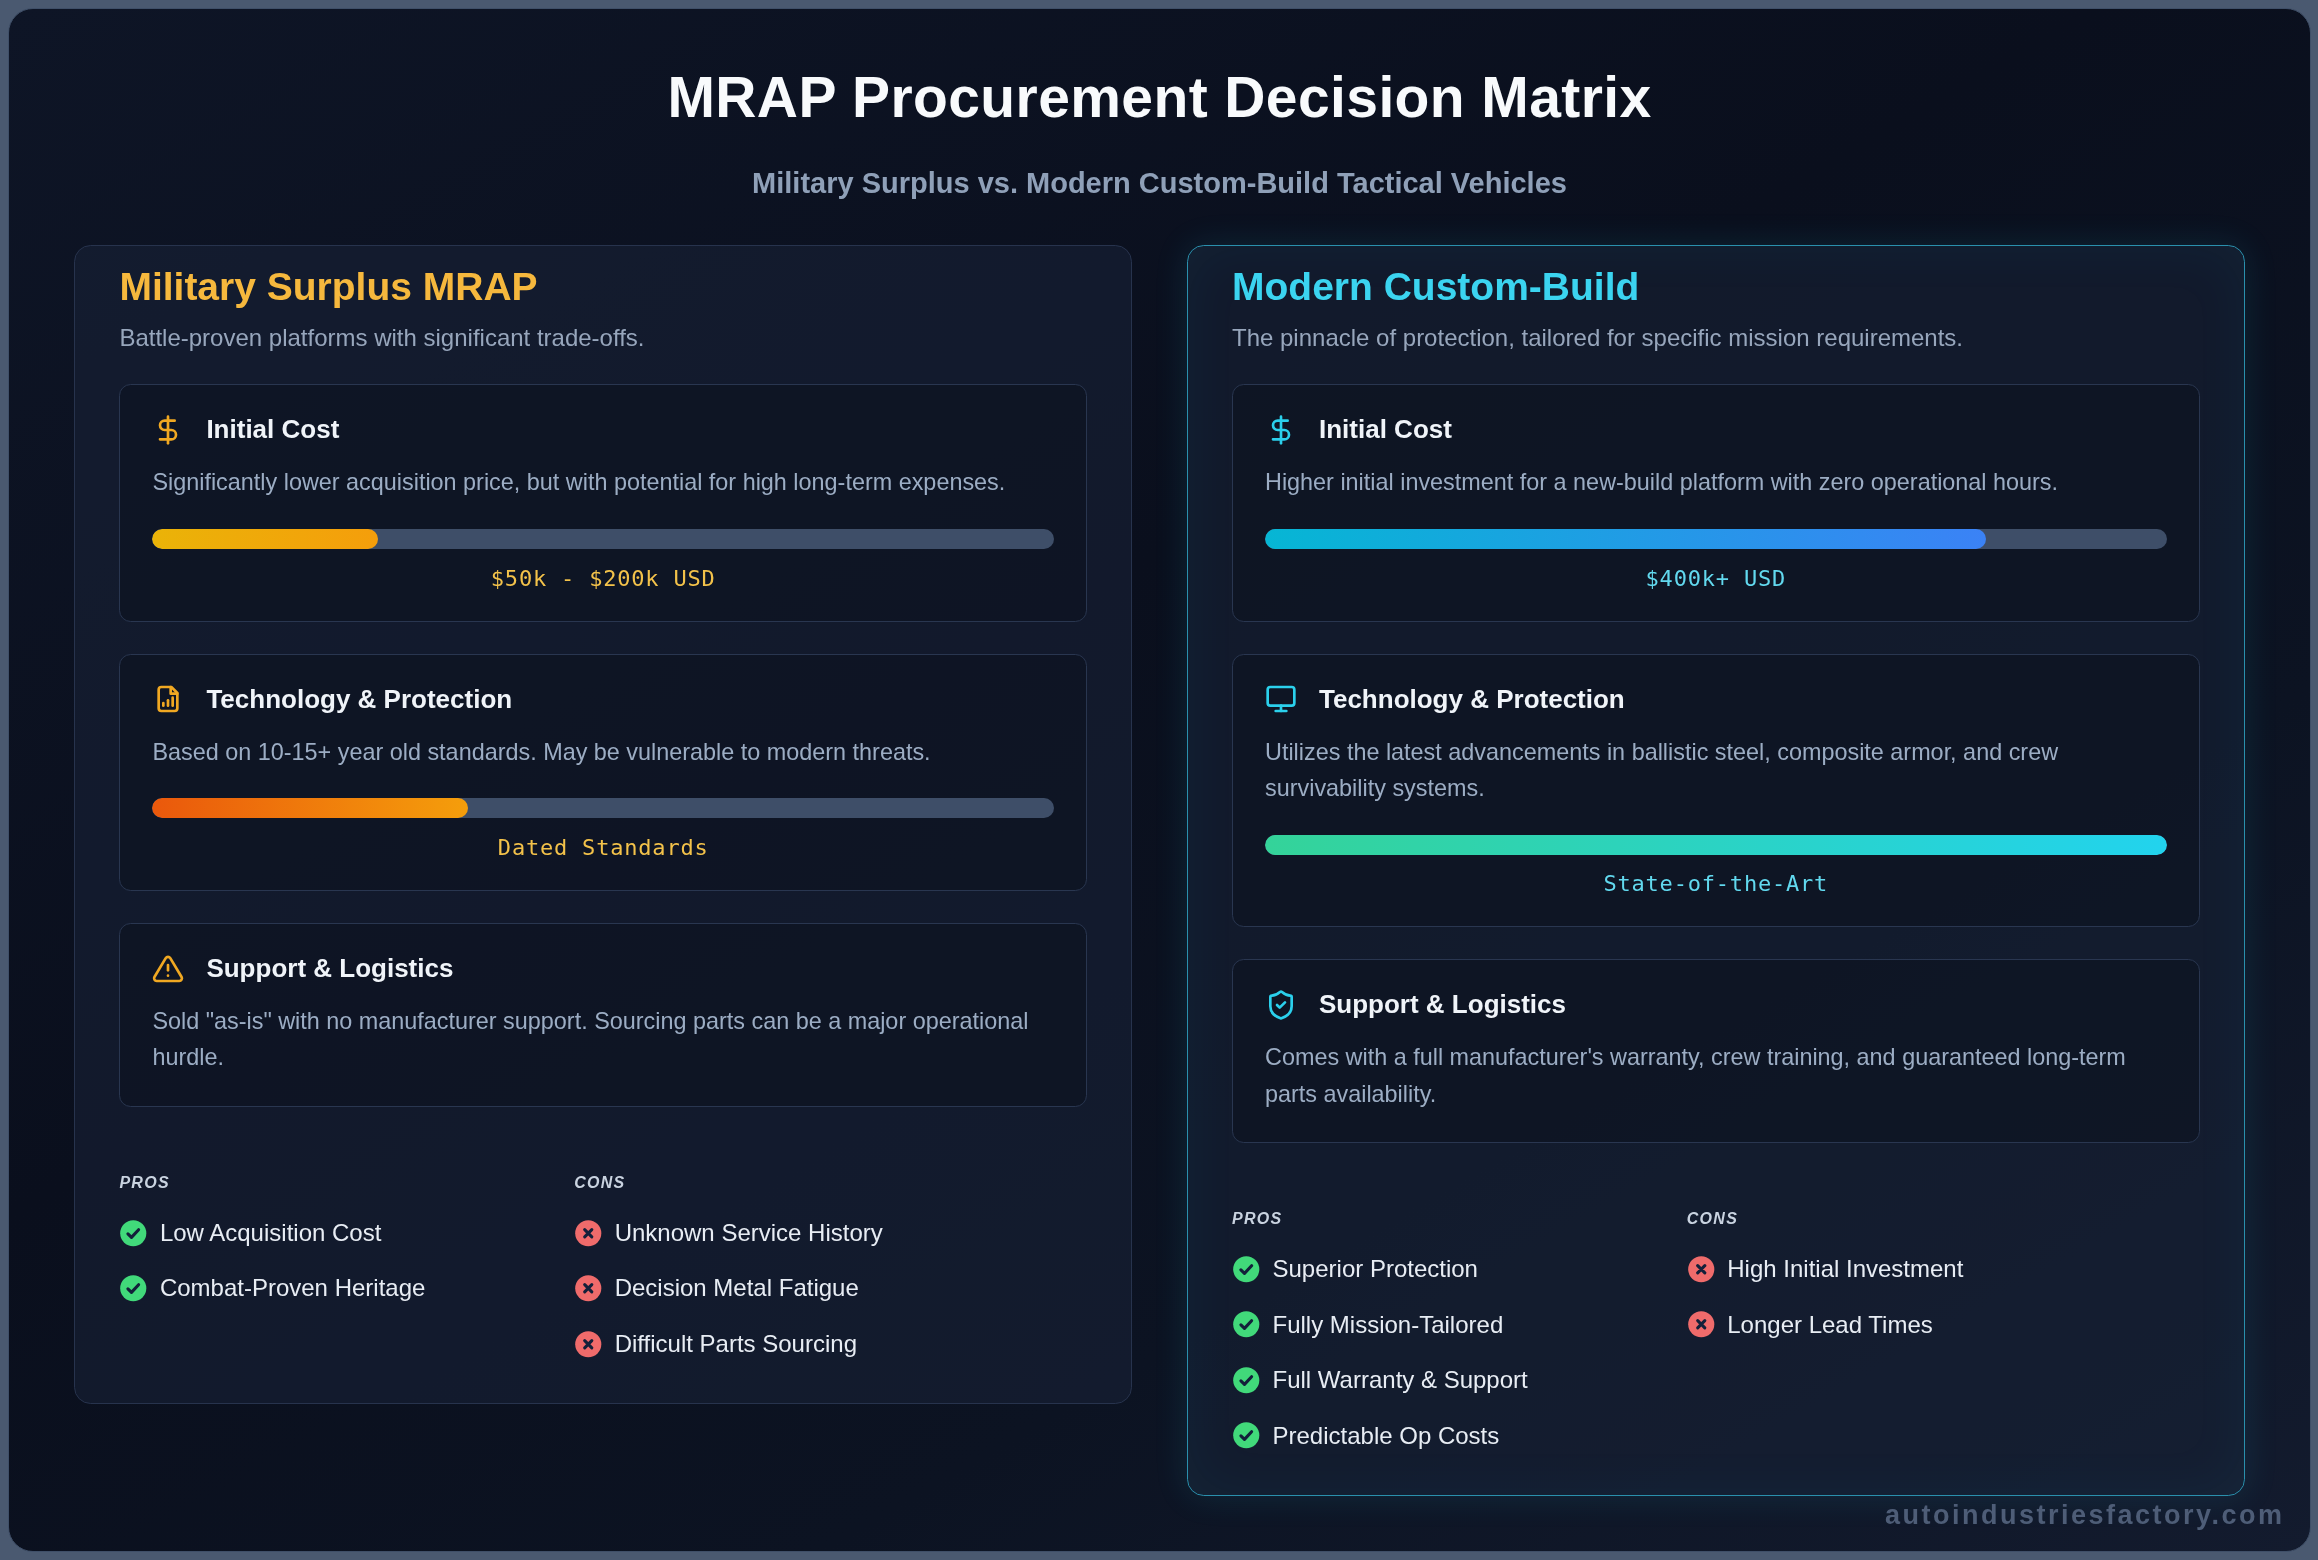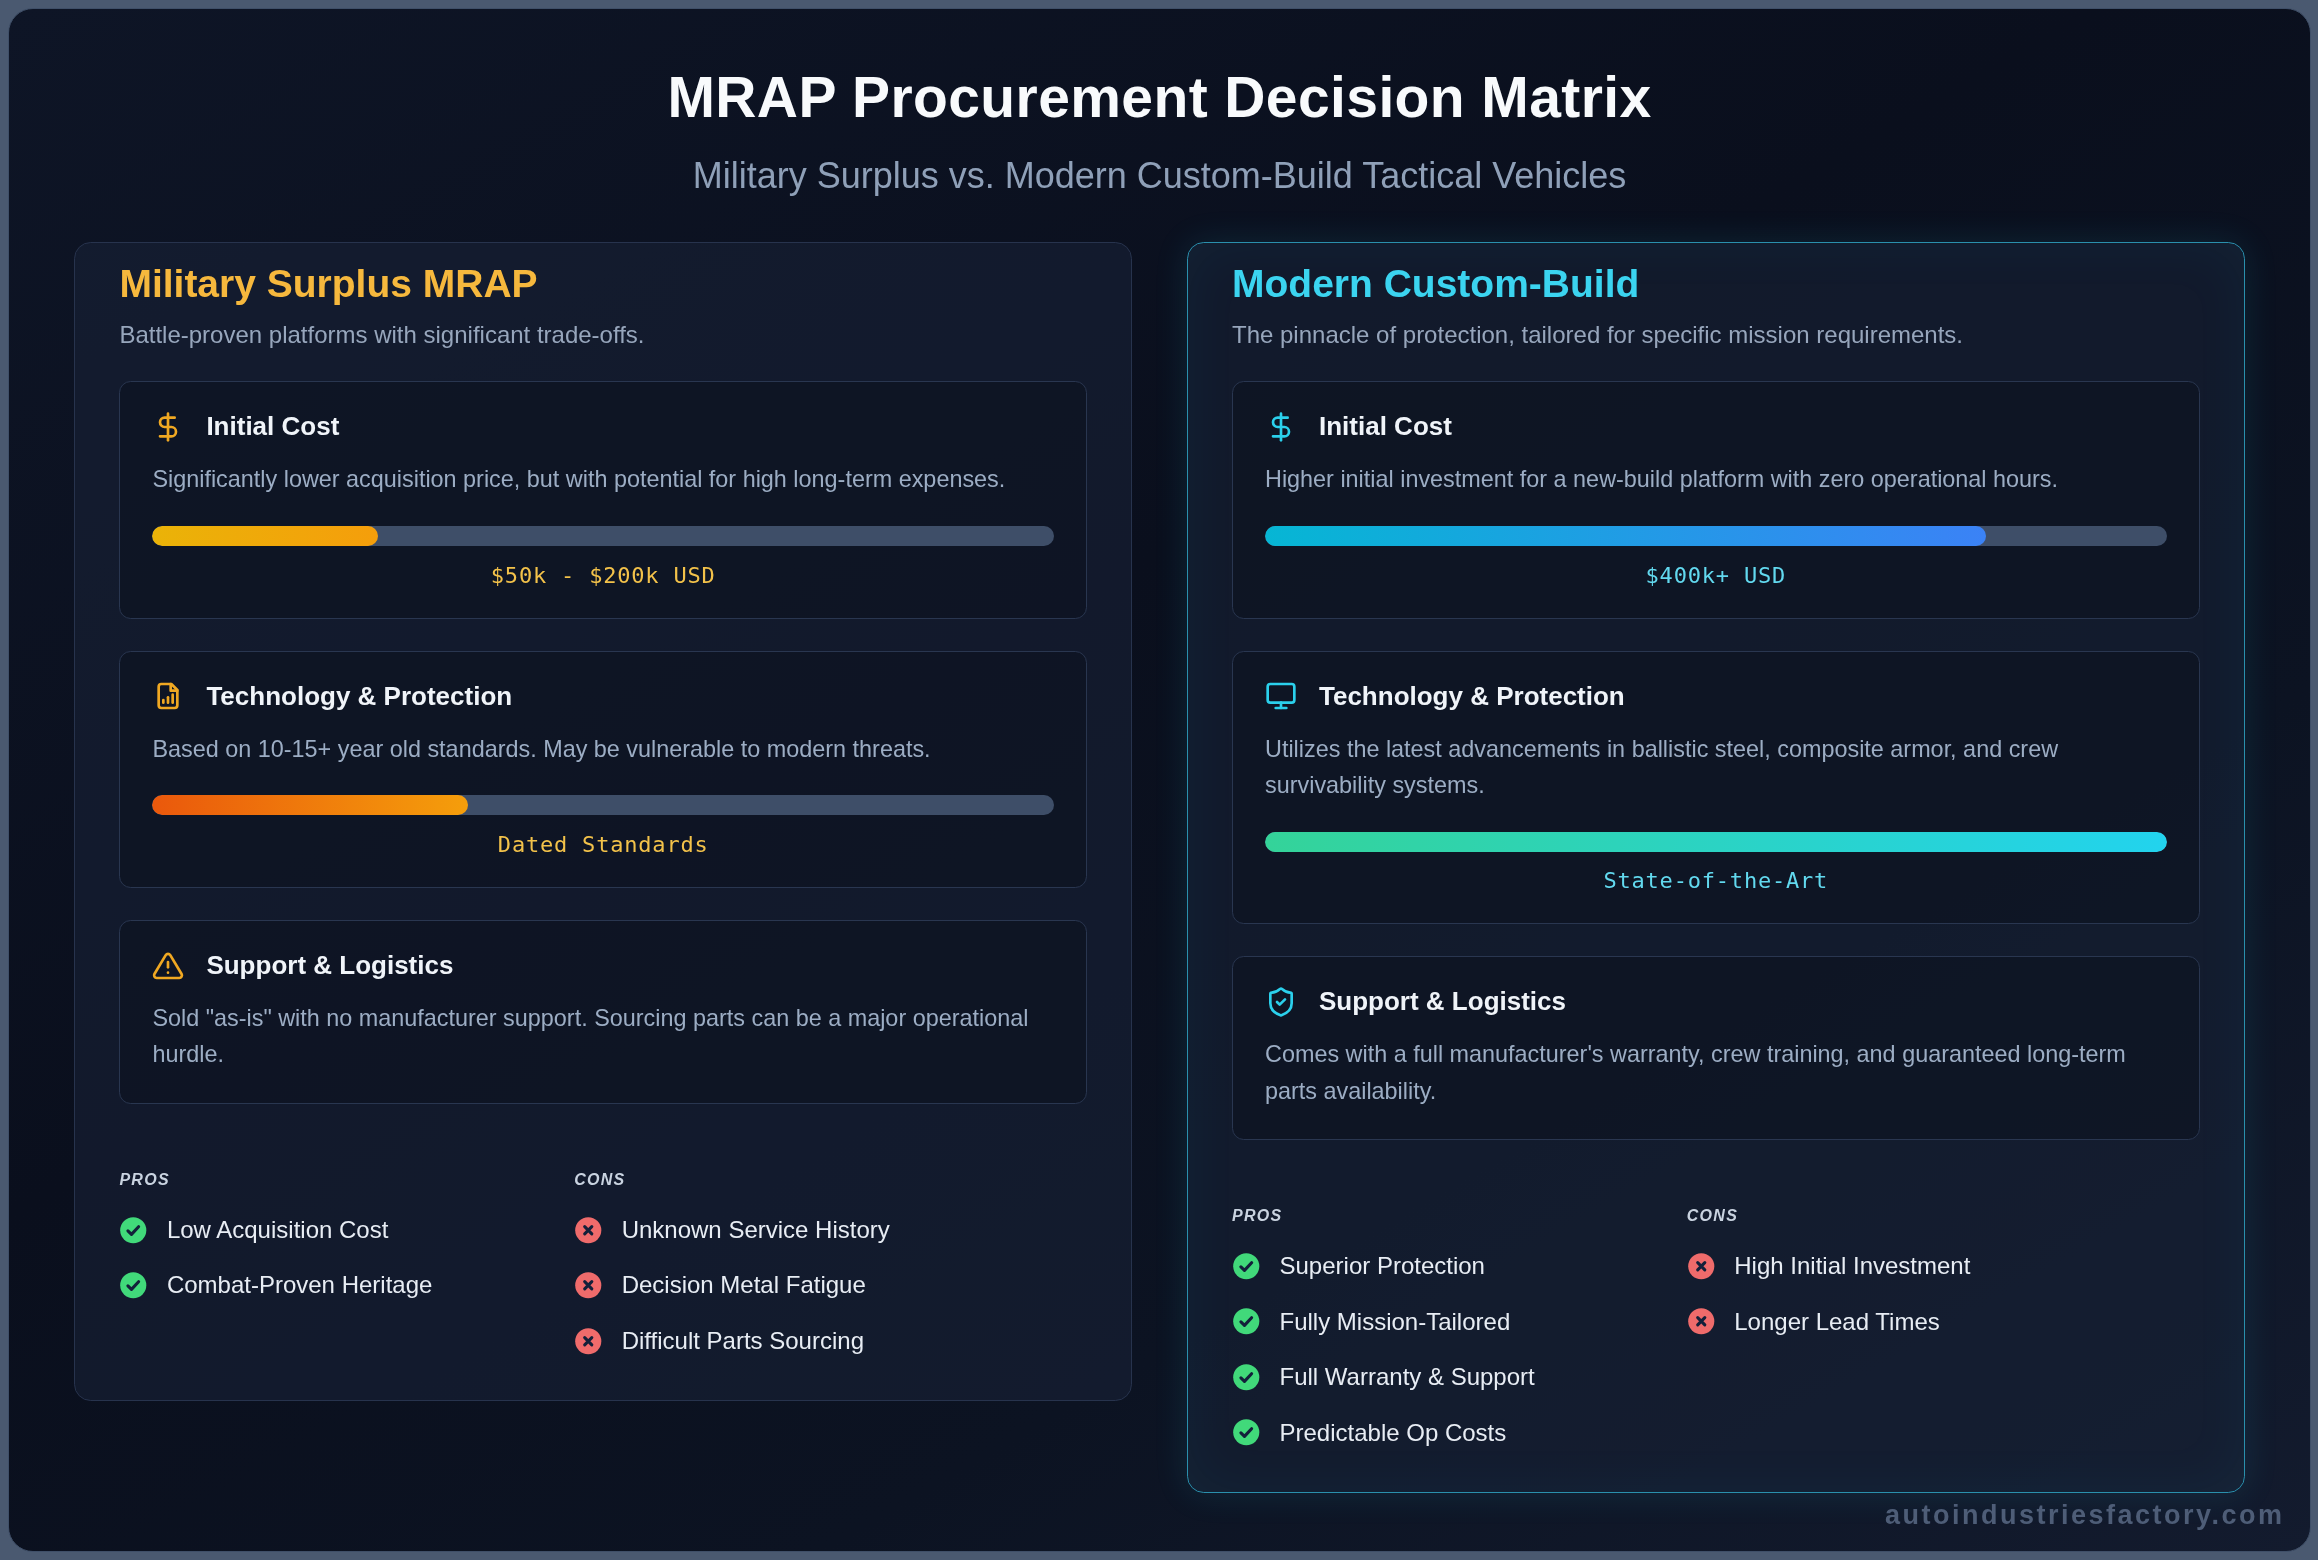--- a/index.html
+++ b/index.html
@@ -14,21 +14,21 @@
     background:linear-gradient(150deg,#0e1526 0%,#0a0f1d 42%,#0c1322 70%,#131b2e 100%);
     border:1.7px solid #3f4f68;
     box-sizing:border-box;
   }
   
   .header{text-align:center;padding-top:55px;}
   .header h1{
     margin:0;font-size:57px;font-weight:800;color:#f8fafc;letter-spacing:0.4px;
   }
   .header .subtitle{
-    margin:25px 0 0;font-size:36px;color:#8fa0b8;font-weight:400;
+    margin:37px 0 0;font-size:29px;color:#8fa0b8;font-weight:700;
   }
   
   .cards{
     display:flex;gap:55px;padding:0 65px;margin-top:45px;
     align-items:flex-start;box-sizing:border-box;
   }
   .card{
     flex:1;box-sizing:border-box;border-radius:16.7px;
     padding:19px 44px 45px;
     background:rgba(25,35,56,.55);
@@ -67,21 +67,21 @@
   }
   
   .pc{display:flex;margin-top:67px;}
   .pc-col.pros{width:47%;}
   .pc-col.cons{flex:1;}
   .pc-header{
     font-size:16px;font-weight:800;color:#c9d3e0;letter-spacing:1.3px;font-style:italic;
   }
   .pc ul{list-style:none;margin:6.7px 0 0;padding:0;}
   .pc li{
-    display:flex;align-items:center;gap:19px;margin-top:27px;
+    display:flex;align-items:center;gap:12px;margin-top:27px;
     font-size:24px;color:#e8edf4;
   }
   .badge{width:28.5px;height:28.5px;flex:0 0 auto;}
   
   .watermark{
     position:absolute;right:25px;bottom:20px;
     font-size:27px;font-weight:800;letter-spacing:2.5px;color:#4e5d77;margin-top:8px;
   }
 </style>
 </head>

